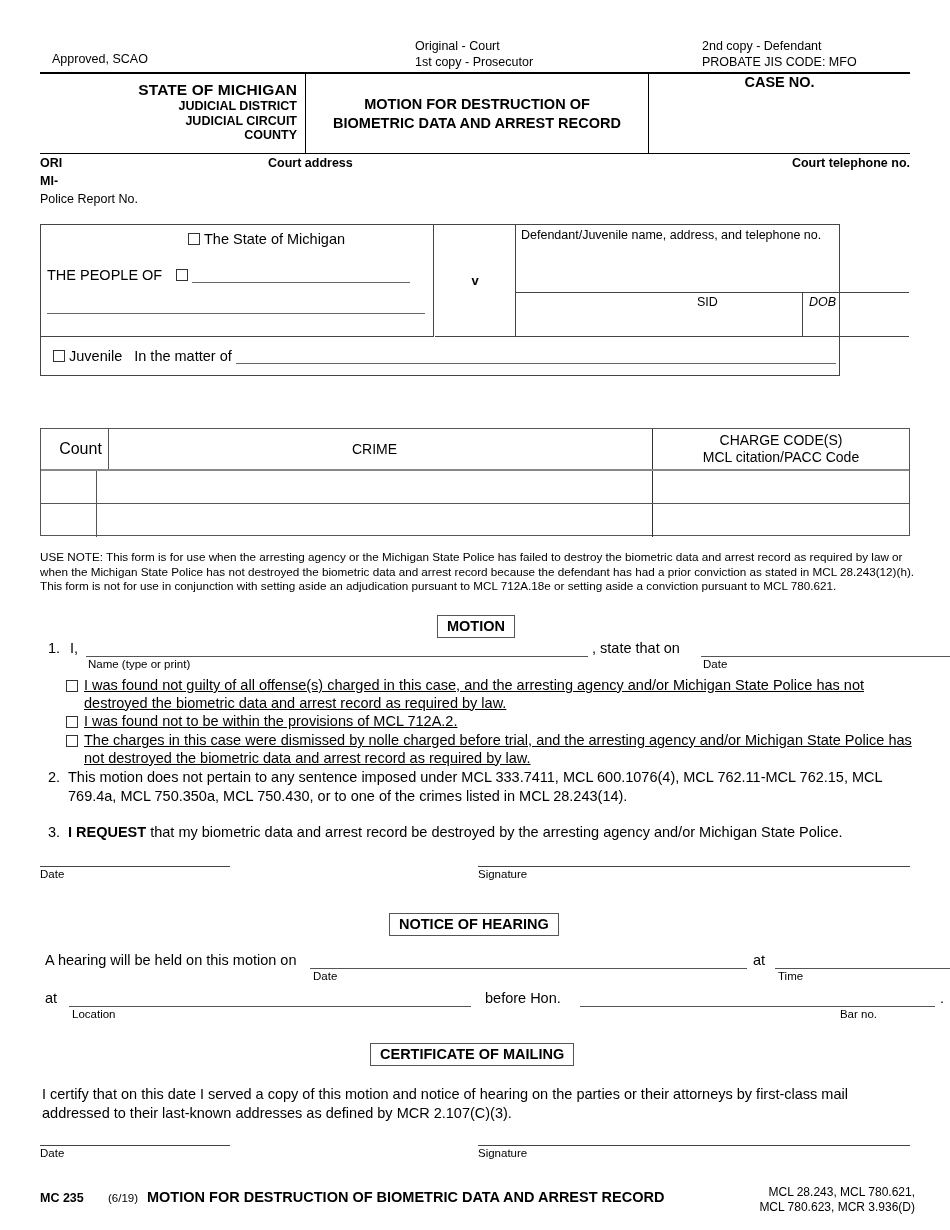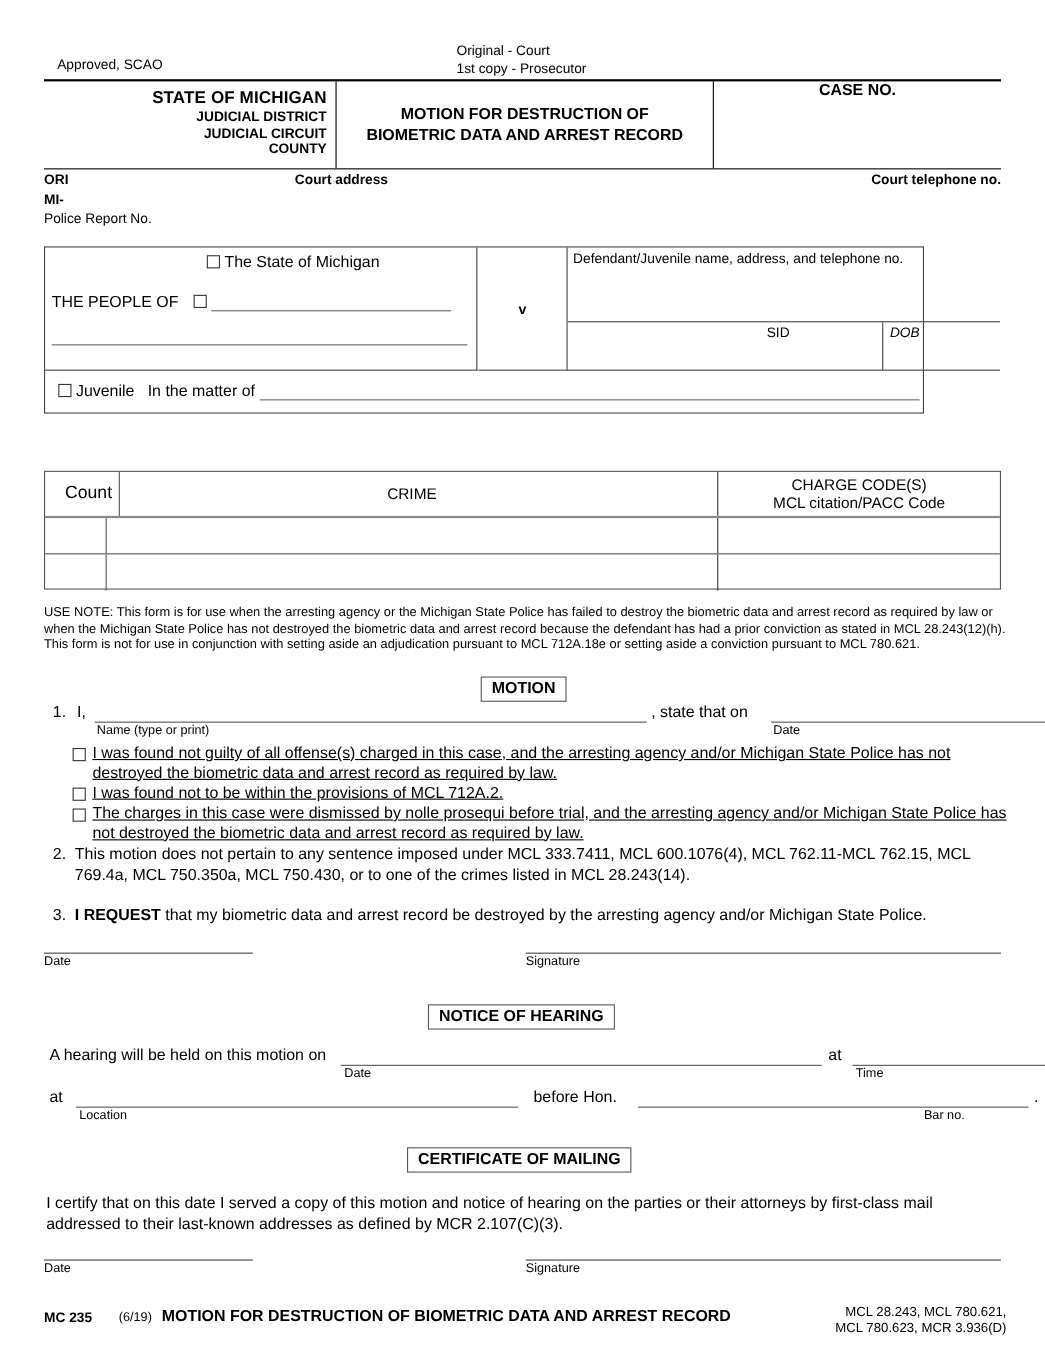--- a/index.html
+++ b/index.html
@@ -125,20 +125,24 @@
 <body>
 
 <div class="page">
 
   <div class="top-row">
     <div class="approved">Approved, SCAO</div>
     <div class="copy-mid">
       <div>Original - Court</div>
       <div>1st copy - Prosecutor</div>
     </div>
+    <div class="copy-right">
+      <div>2nd copy - Defendant</div>
+      <div>PROBATE JIS CODE: MFO</div>
+    </div>
   </div>
 
   <div class="hdr">
     <div class="hdr-c1">
       <div class="som">STATE OF MICHIGAN</div>
       <div class="jline">JUDICIAL DISTRICT</div>
       <div class="jline">JUDICIAL CIRCUIT</div>
       <div class="jline">COUNTY</div>
     </div>
     <div class="hdr-div1"></div>
@@ -236,21 +240,21 @@
   <div class="opt" style="left:66px;top:677px;width:860px;">
     <span class="cb" style="float:left;margin-top:3px;"></span>
     <span style="display:block;margin-left:18px;">I was found not guilty of all offense(s) charged in this case, and the arresting agency and/or Michigan State Police has not destroyed the biometric data and arrest record as required by law.</span>
   </div>
   <div class="opt" style="left:66px;top:713px;width:860px;">
     <span class="cb" style="float:left;margin-top:3px;"></span>
     <span style="display:block;margin-left:18px;">I was found not to be within the provisions of MCL 712A.2.</span>
   </div>
   <div class="opt" style="left:66px;top:732px;width:860px;">
     <span class="cb" style="float:left;margin-top:3px;"></span>
-    <span style="display:block;margin-left:18px;">The charges in this case were dismissed by nolle prosequi before trial, and the arresting agency and/or Michigan State Police has not destroyed the biometric data and arrest record as required by law.</span>
+    <span style="display:block;margin-left:18px;">The charges in this case were dismissed by nolle charged before trial, and the arresting agency and/or Michigan State Police has not destroyed the biometric data and arrest record as required by law.</span>
   </div>
 
   <div class="p2">
     <span style="position:absolute;left:0;top:0;">2.</span>
     <span style="display:block;margin-left:20px;">This motion does not pertain to any sentence imposed under MCL 333.7411, MCL 600.1076(4), MCL 762.11-MCL 762.15, MCL 769.4a, MCL 750.350a, MCL 750.430, or to one of the crimes listed in MCL 28.243(14).</span>
   </div>
 
   <div class="p3">
     <span style="position:absolute;left:0;top:0;">3.</span>
     <span style="display:block;margin-left:20px;">

